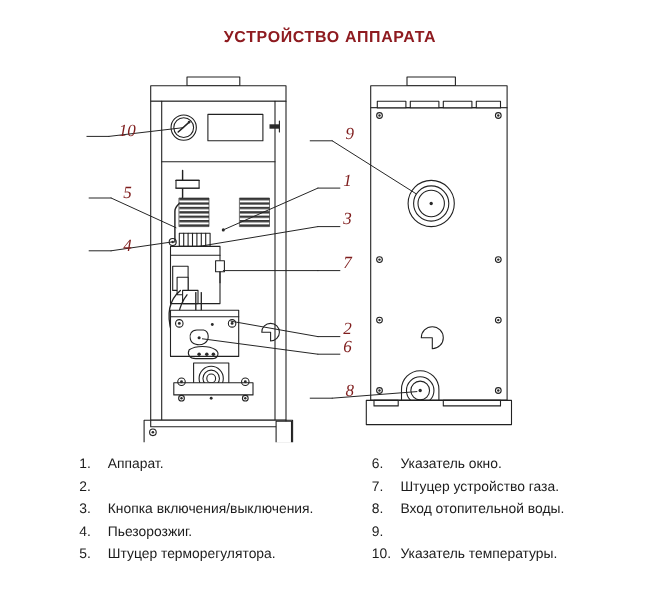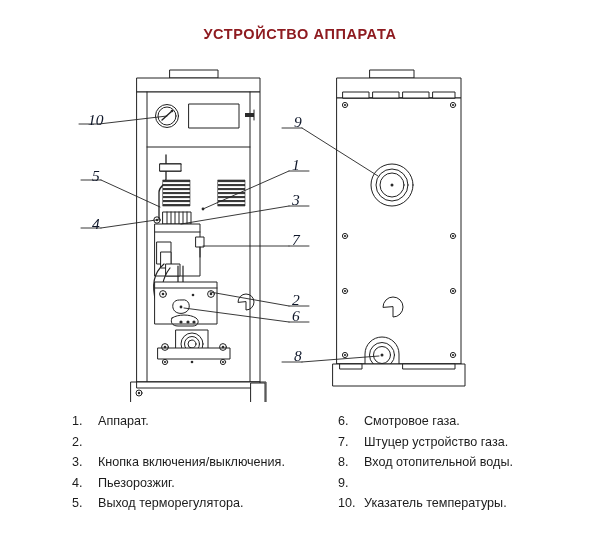--- a/index.html
+++ b/index.html
@@ -61,23 +61,24 @@
     text-align: left;
   }
   .legend-txt {
     white-space: nowrap;
   }
   .callout {
     position: absolute;
     font-family: "Liberation Serif", serif;
     font-style: italic;
     font-size: 15.5px;
-    color: #0f172a;
+    color: #7f1d1d;
     line-height: 1;
     user-select: none;
+    margin-left: 20px;
   }
 </style>
 </head>
 <body>
 
 <div id="page">
 
   <div id="title">УСТРОЙСТВО АППАРАТА</div>
 
   <div id="figure">
@@ -301,28 +302,28 @@
       <div class="legend-row">
         <span class="legend-num">3.</span>
         <span class="legend-txt">Кнопка включения/выключения.</span>
       </div>
       <div class="legend-row">
         <span class="legend-num">4.</span>
         <span class="legend-txt">Пьезорозжиг.</span>
       </div>
       <div class="legend-row">
         <span class="legend-num">5.</span>
-        <span class="legend-txt">Выход терморегулятора.</span>
+        <span class="legend-txt">Штуцер терморегулятора.</span>
       </div>
     </div>
 
     <div class="legend-col right">
       <div class="legend-row">
         <span class="legend-num">6.</span>
-        <span class="legend-txt">Смотровое газа.</span>
+        <span class="legend-txt">Указатель окно.</span>
       </div>
       <div class="legend-row">
         <span class="legend-num">7.</span>
         <span class="legend-txt">Штуцер устройство газа.</span>
       </div>
       <div class="legend-row">
         <span class="legend-num">8.</span>
         <span class="legend-txt">Вход отопительной воды.</span>
       </div>
       <div class="legend-row">

